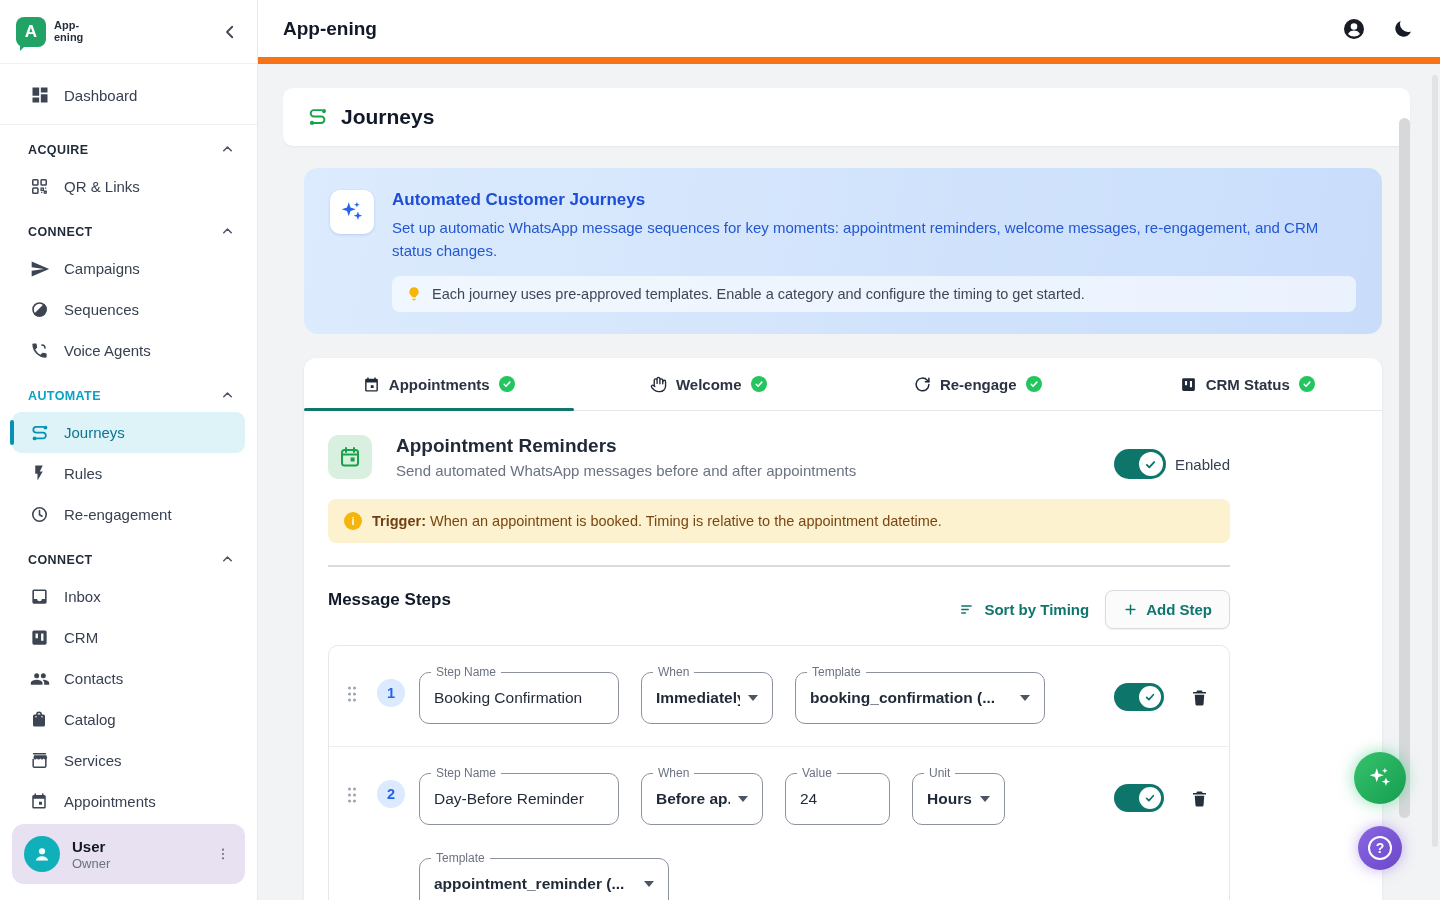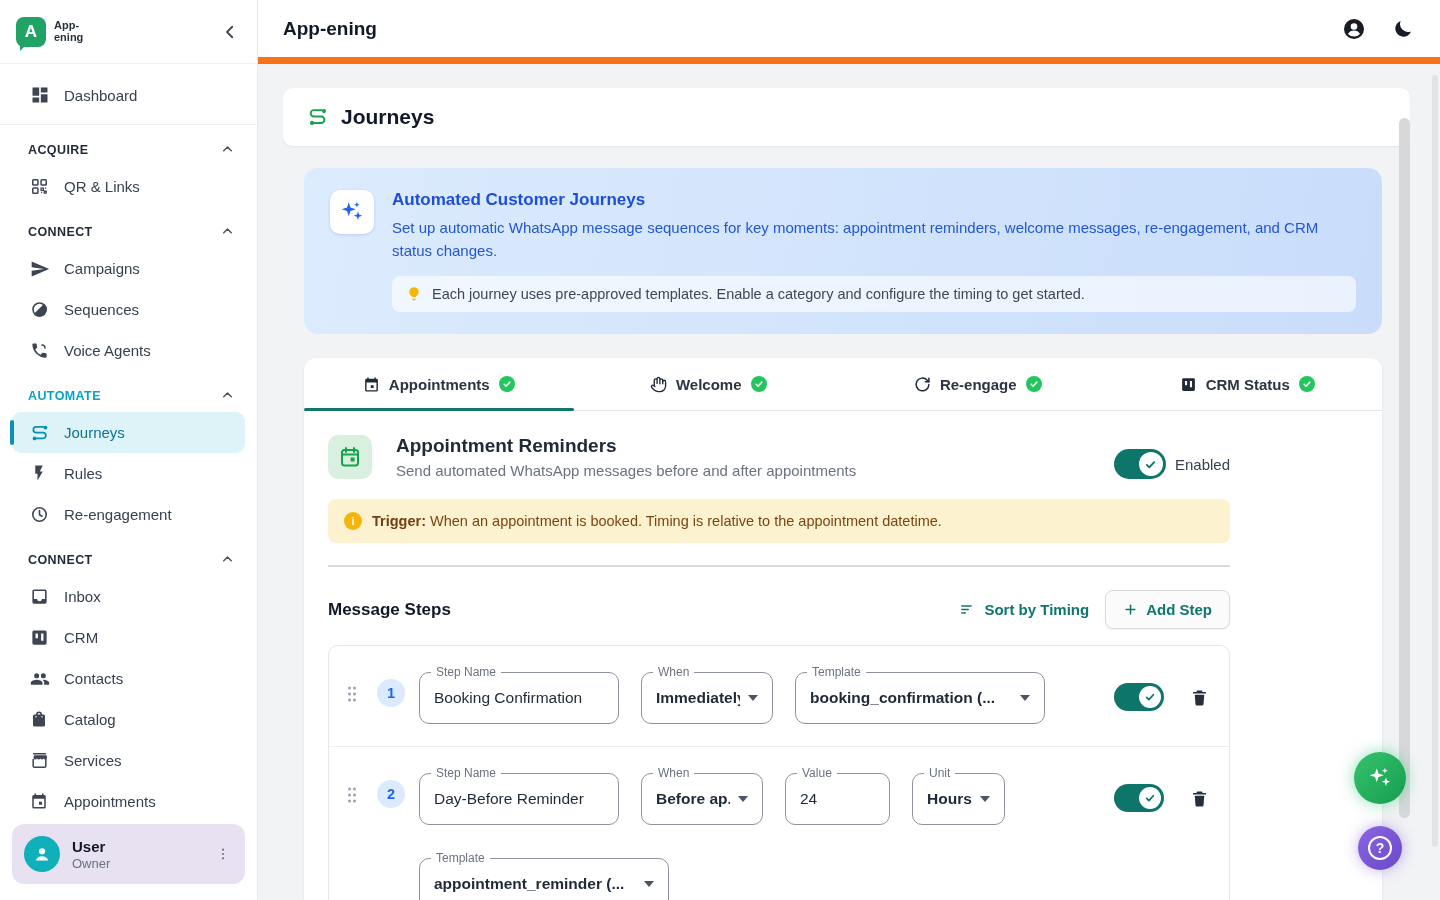--- a/index.html
+++ b/index.html
@@ -75,21 +75,21 @@
   .switch .knob { position:absolute; right:3px; top:3px; width:24px; height:24px; border-radius:50%; background:#fff; color:#0e756b; display:flex; align-items:center; justify-content:center; }
   .switch.small { width:50px; height:28px; }
   .switch.small .knob { width:22px; height:22px; }
 
   .trigger-bar { margin-top:20px; background:#fcf2cf; border-radius:8px; padding:13px 16px; display:flex; align-items:center; gap:10px; font-size:14.5px; color:#7b4511; }
   .trigger-bar b { color:#713f12; }
   .info-dot { width:18px; height:18px; border-radius:50%; background:#f5b50b; color:#fff; font-size:11px; font-weight:bold; display:flex; align-items:center; justify-content:center; flex:none; font-style:normal; }
 
   .hr { border-top:2px solid #d7dade; margin:22px 0 0 0; }
 
-  .steps-head { display:flex; align-items:center; margin-top:23px; }
+  .steps-head { display:flex; margin-top:23px; }
   .steps-title { font-size:17px; font-weight:bold; color:#111827; flex:1; }
   .sort-link { display:flex; align-items:center; gap:8px; color:#0f766e; font-size:15px; font-weight:600; cursor:pointer; margin-right:16px; }
   .add-step-btn { display:flex; align-items:center; gap:8px; background:#fbfbfc; border:1px solid #d8dbe0; border-radius:8px; padding:10px 17px; color:#0f766e; font-size:15px; font-weight:600; cursor:pointer; box-shadow:0 1px 2px rgba(16,24,40,.06); }
 
   .steps-box { margin-top:16px; border:1px solid #e5e7eb; border-radius:10px; background:#fff; }
   .step-row { display:flex; align-items:flex-start; padding:20px 16px 22px 16px; }
   .step-row + .step-row { border-top:1px solid #eceef0; }
   .drag { color:#9ca3af; display:flex; margin-top:18px; cursor:grab; flex:none; }
   .step-num { width:28px; height:28px; border-radius:50%; background:#dbeafe; color:#2563eb; font-size:14.5px; font-weight:bold; display:flex; align-items:center; justify-content:center; margin:13px 14px 0 18px; flex:none; }
   .fields { flex:1; display:flex; flex-wrap:wrap; gap:22px; row-gap:33px; padding-top:6px; }

